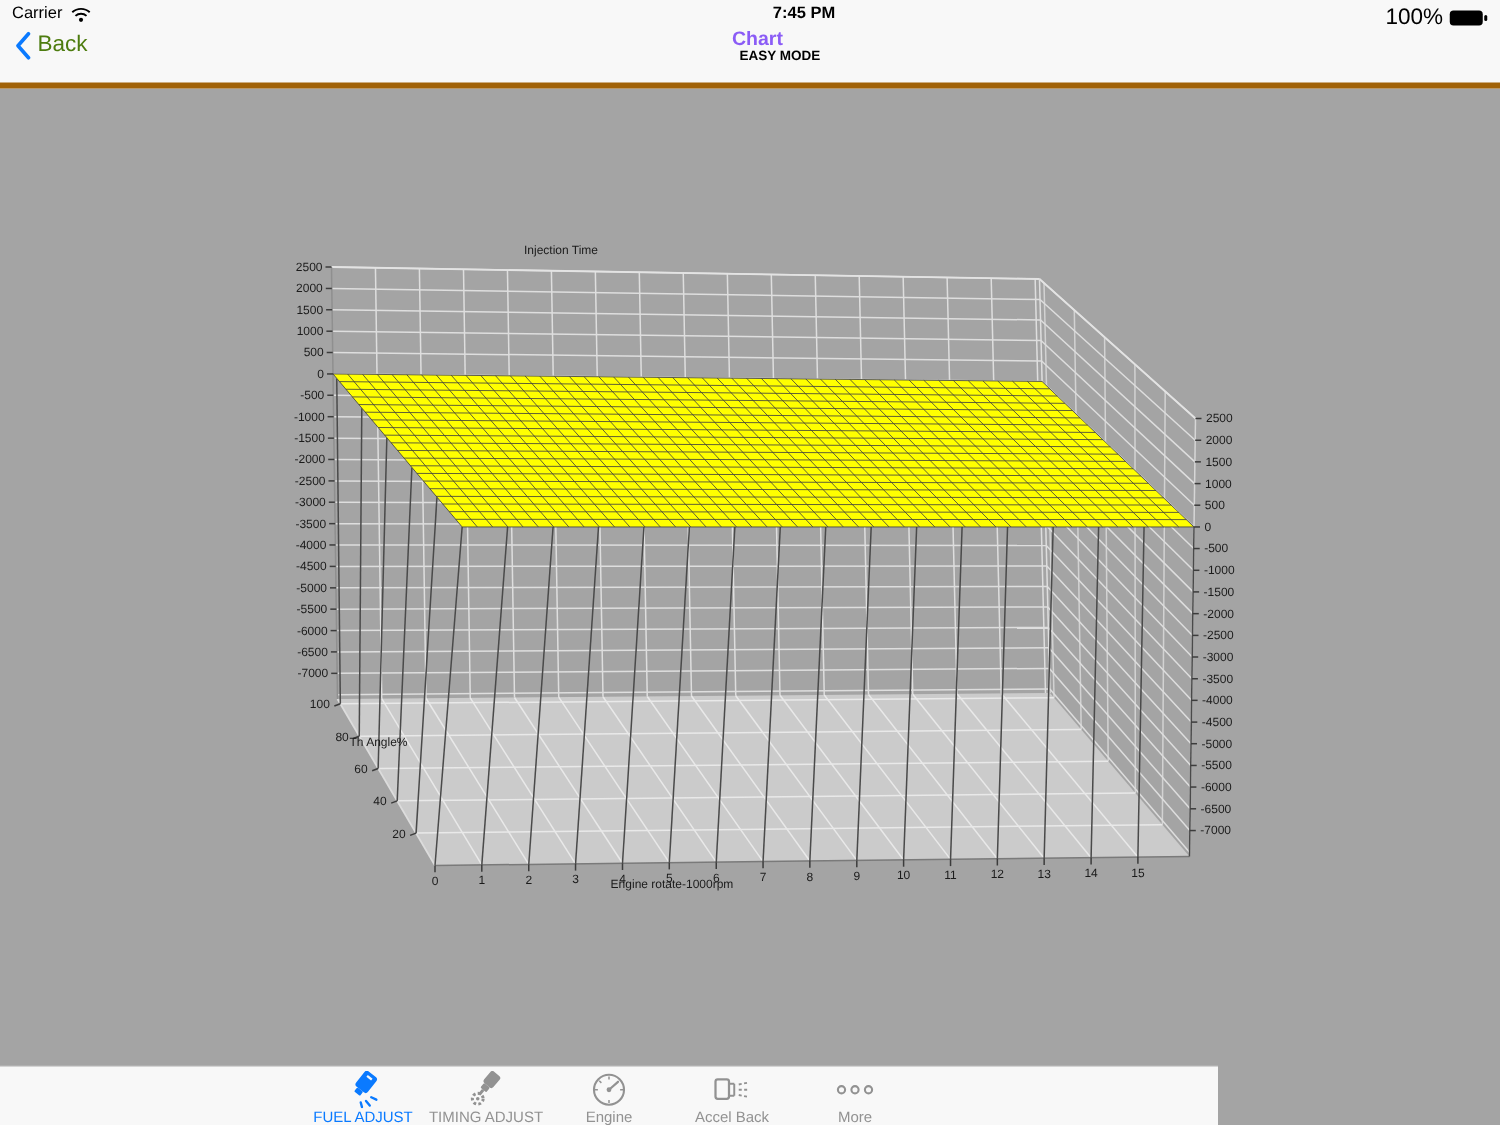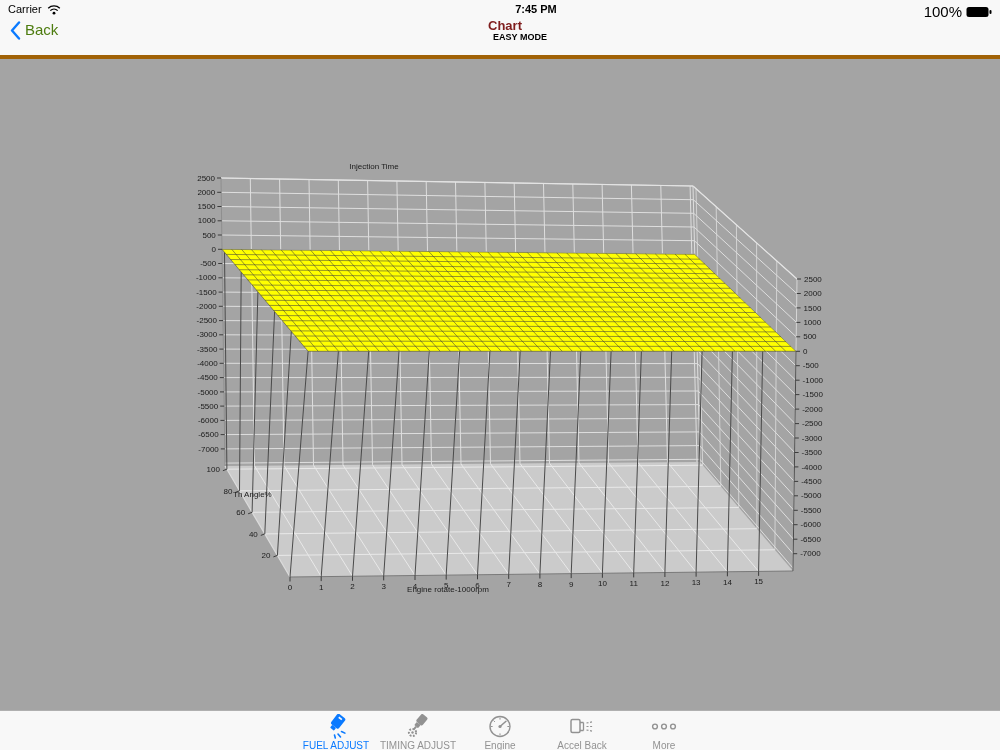--- a/index.html
+++ b/index.html
@@ -16,25 +16,25 @@
   .sb-left{position:absolute;left:8px;top:3px;display:flex;align-items:center;gap:5px;
            font-size:11px;color:#000;}
   .sb-center{position:absolute;left:0;top:3px;width:100%;text-align:center;
              font-size:11px;font-weight:700;color:#000;margin-left:36px;}
   .sb-right{position:absolute;right:8px;top:3px;display:flex;align-items:center;gap:4px;
             font-size:15px;color:#000;}
   .back-button{position:absolute;left:10px;top:21px;display:flex;gap:4px;
                color:#4d7c0f;font-size:15px;cursor:pointer;}
   .title-block{position:absolute;left:0;top:19px;width:100%;text-align:center;line-height:1;}
   .app-title{font-size:9px;color:#8d8d92;margin-bottom:2px;}
-  .page-title{font-size:13px;font-weight:700;color:#7f1d1d;margin-bottom:1px;padding-left:10px;}
+  .page-title{font-size:13px;font-weight:700;color:#8b5cf6;margin-bottom:1px;padding-left:10px;}
   .mode-subtitle{font-size:9px;font-weight:700;color:#000;transform:translateX(20px);}
 
   
-  .tab-bar{position:absolute;left:0;top:710px;width:1000px;height:40px;
+  .tab-bar{position:absolute;left:0;top:710px;width:812px;height:40px;
            background:#f8f8f8;border-top:1px solid #b0b0b0;z-index:5;
            display:flex;justify-content:center;align-items:flex-start;}
   .tab-item{width:82px;height:40px;display:flex;flex-direction:column;align-items:center;
             justify-content:flex-start;padding-top:3px;color:#929292;cursor:pointer;}
   .tab-item.selected{color:#0a7aff;}
   .tab-item svg{display:block;}
   .tab-label{font-size:10px;margin-top:1px;white-space:nowrap;}
 </style>
 </head>
 <body>

